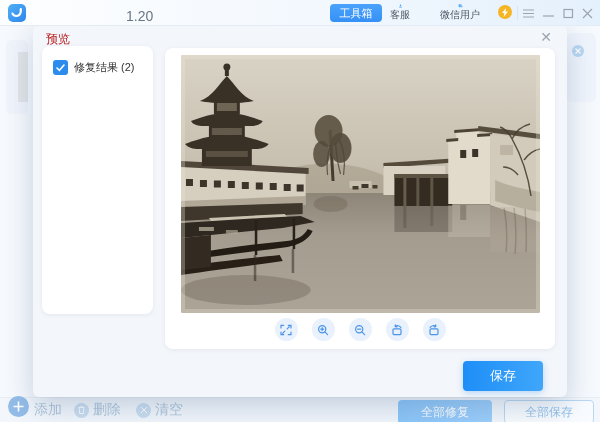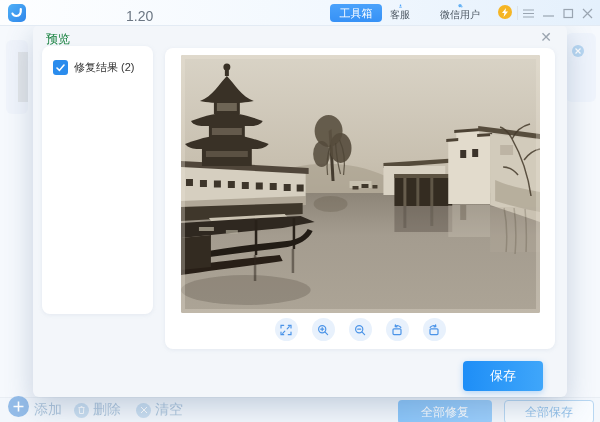--- a/index.html
+++ b/index.html
@@ -41,21 +41,21 @@
   .repair-all{position:absolute;left:398px;top:2px;width:94px;height:24px;border-radius:4px;
     background:linear-gradient(90deg,#2e97f4,#4aa6f8);color:#fff;font-size:12px;
     display:flex;align-items:center;justify-content:center;cursor:pointer;}
   .save-all{position:absolute;left:504px;top:2px;width:90px;height:24px;border-radius:4px;
     background:#f4faff;border:1px solid #7fb6e8;color:#3d8fd8;font-size:12px;
     display:flex;align-items:center;justify-content:center;cursor:pointer;}
   .dim{position:absolute;top:26px;left:0;width:600px;height:396px;background:rgba(255,255,255,.45);z-index:2;}
   
   .modal{position:absolute;left:33px;top:25px;width:534px;height:372px;background:#f3f6fa;
     border-radius:6px;box-shadow:0 10px 28px rgba(70,100,140,.28);z-index:10;}
-  .modal-title{position:absolute;left:13px;top:6px;font-size:12px;color:#15803d;}
+  .modal-title{position:absolute;left:13px;top:6px;font-size:12px;color:#b91c1c;}
   .modal-close{position:absolute;right:12px;top:3px;width:18px;height:18px;font-size:14px;color:#9aa4af;
     display:flex;align-items:center;justify-content:center;cursor:pointer;}
   .left-card{position:absolute;left:9px;top:21px;width:111px;height:268px;background:#fff;border-radius:8px;
     box-shadow:0 1px 4px rgba(140,160,190,.15);}
   .chk-row{position:absolute;left:11px;top:14px;display:flex;align-items:center;gap:6px;}
   .checkbox{width:15px;height:15px;border-radius:3px;background:#2b8ced;display:flex;
     align-items:center;justify-content:center;cursor:pointer;}
   .chk-label{font-size:11px;color:#333;}
   .thumb-item{position:absolute;left:10px;width:84px;cursor:pointer;}
   .thumb-frame{position:relative;width:84px;height:47px;border-radius:3px;overflow:hidden;

